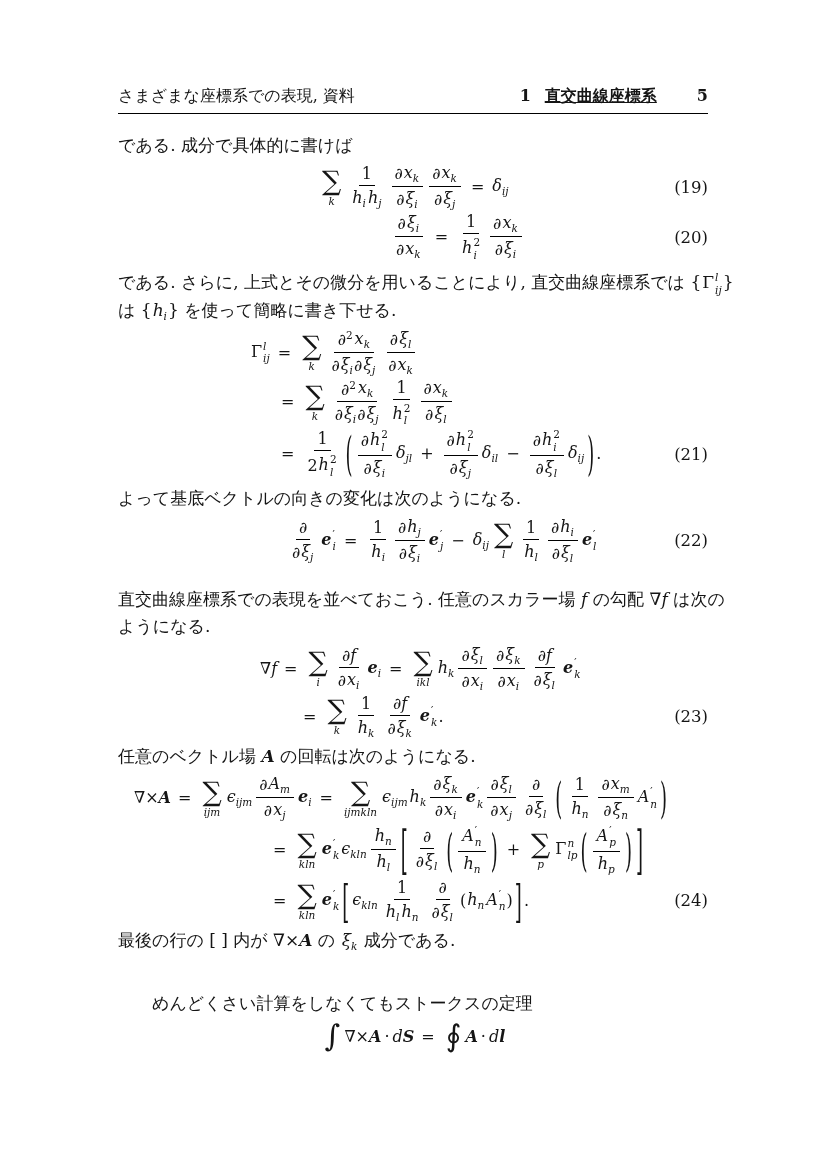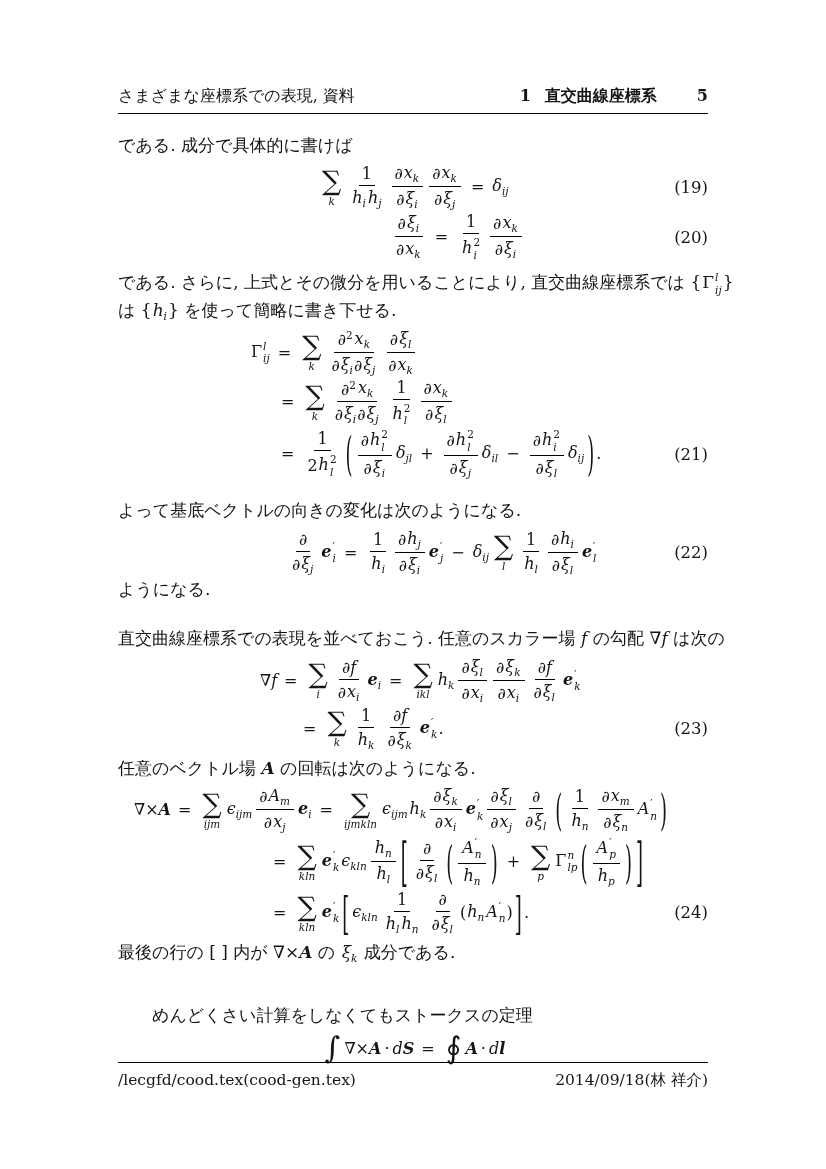--- a/index.html
+++ b/index.html
@@ -4,21 +4,21 @@
 <style>
   html,body{margin:0;padding:0;background:#ffffff;}
   .page{position:relative;width:826px;height:1169px;background:#ffffff;color:#151515;
         font-family:"DejaVu Serif",serif;overflow:hidden;}
   .content{position:absolute;left:118px;top:86px;width:590px;}
 
   
   .hdr{display:flex;align-items:center;font-size:16px;line-height:1.3;}
   .hdr-left{flex:1;}
   .hdr-secno{font-weight:700;margin-right:14px;}
-  .hdr-sec{font-weight:700;}
+  .hdr-sec{font-weight:700;text-decoration:underline;}
   .hdr-pg{font-weight:700;margin-left:40px;}
   .hrule{border-top:1.4px solid #000;margin-top:6px;}
 
   
   .para{font-size:17px;line-height:1.62;white-space:nowrap;}
   .para .tk{white-space:pre;}
 
   
   .eqline{display:flex;align-items:center;position:relative;font-size:16px;}
   .eqline.center{justify-content:center;}
@@ -292,21 +292,21 @@
               <span class="grp"><span class="tk it">ξ</span><span class="ssub"><span class="tk it">l</span></span></span>
             </span>
           </span>
           <span class="grp"><span class="tk it">δ</span><span class="ssub"><span class="tk it">ij</span></span></span>
           <span class="delim" style="transform: scaleY(2.6);">)</span>
           <span class="tk rm">.</span>
         </span>
       <span class="eqnum">(21)</span>
     </div>
 
-    <div class="para" style="margin-top:18px"><span class="tk jp">よって基底ベクトルの向きの変化は次のようになる.</span></div>
+    <div class="para" style="margin-top:6px"><span class="tk jp">よって基底ベクトルの向きの変化は次のようになる.</span></div>
 
     <div class="eqline" style="margin-top:4px;padding-left:168px">
       <span class="eqbody">
           <span class="frac">
             <span class="num">
               <span class="tk it">∂</span>
             </span>
             <span class="den">
               <span class="tk it">∂</span>
               <span class="grp"><span class="tk it">ξ</span><span class="ssub"><span class="tk it">j</span></span></span>
@@ -364,22 +364,22 @@
             </span>
           </span>
           <span class="grp"><span class="tk bi">e</span><span class="scripts">
               <span class="srow"><span class="tk rm">′</span></span>
               <span class="srow"><span class="tk it">l</span></span>
             </span></span>
         </span>
       <span class="eqnum">(22)</span>
     </div>
 
+    <div class="para" style="margin-top:22px"><span class="tk jp">直交曲線座標系での表現を並べておこう. 任意のスカラー場 </span><span class="tk it">f</span><span class="tk jp"> の勾配 </span><span class="tk rm">∇</span><span class="tk it">f</span><span class="tk jp"> は次の</span></div>
     <div class="para"><span class="tk jp">ようになる.</span></div>
-    <div class="para" style="margin-top:22px"><span class="tk jp">直交曲線座標系での表現を並べておこう. 任意のスカラー場 </span><span class="tk it">f</span><span class="tk jp"> の勾配 </span><span class="tk rm">∇</span><span class="tk it">f</span><span class="tk jp"> は次の</span></div>
 
     <div class="eqline" style="margin-top:4px;padding-left:142px">
       <span class="eqbody">
           <span class="tk rm">∇</span>
           <span class="tk it">f</span>
           <span class="tk rel">=</span>
           <span class="bigop">
             <span class="sym">∑</span>
             <span class="und"><span class="tk it">i</span></span>
           </span>
@@ -691,20 +691,13 @@
           </span>
           <span class="tk bi">A</span>
           <span class="tk rel2">·</span>
           <span class="tk it">d</span>
           <span class="tk bi">l</span>
         </span>
     </div>
 
   </div>
 
-  <div class="footer">
-    <div class="frule"></div>
-    <div class="frow">
-      <span>/lecgfd/cood.tex(cood-gen.tex)</span>
-      <span>2014/09/18(林 祥介)</span>
-    </div>
-  </div>
 </div>
 
 </body></html>

